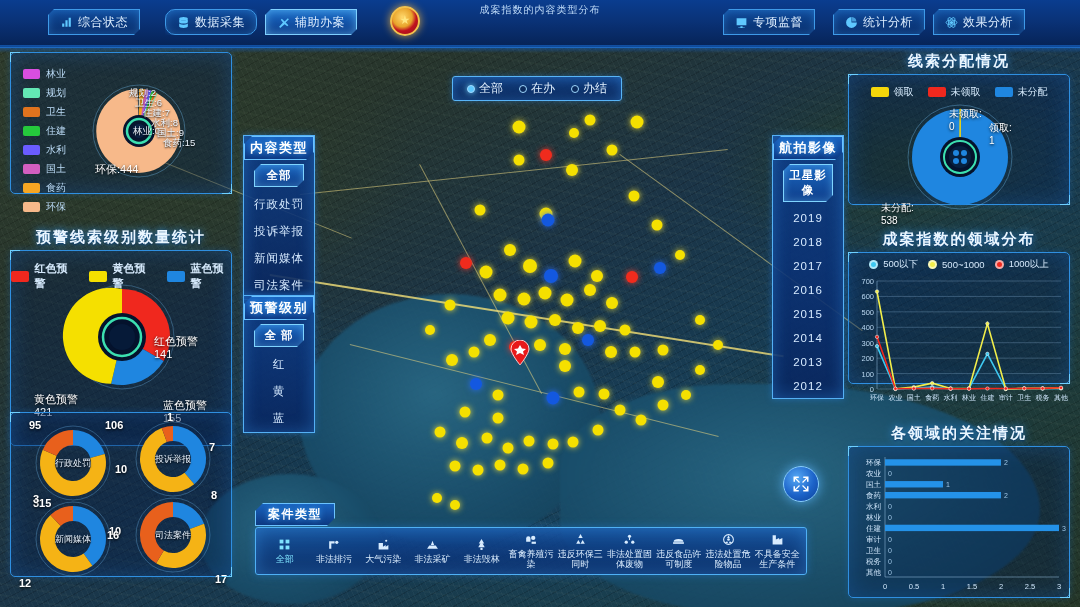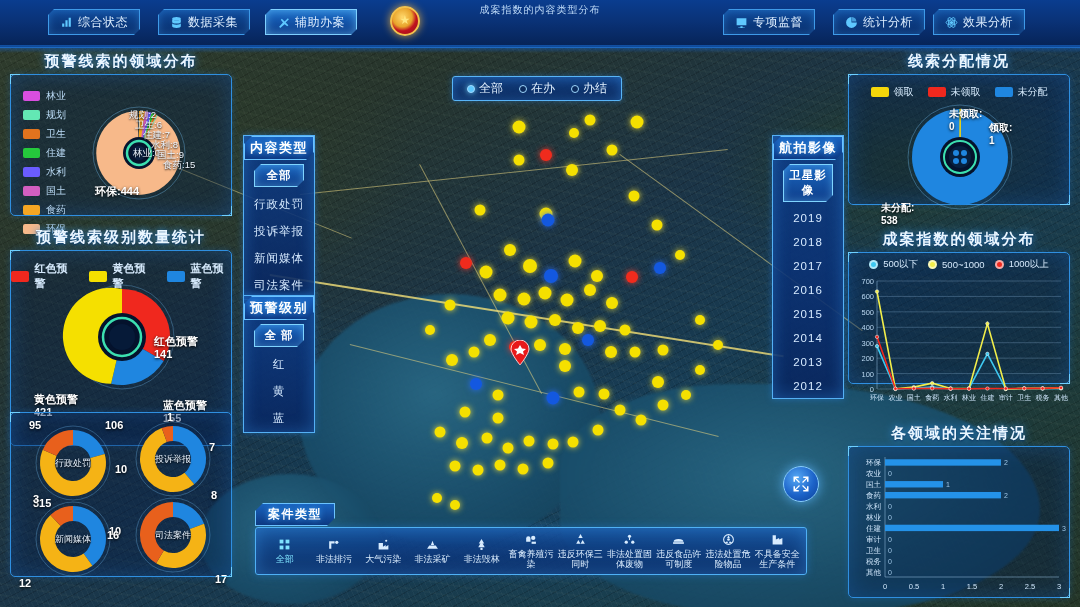--- a/index.html
+++ b/index.html
@@ -106,21 +106,21 @@
   .legend-v { position:absolute; left:12px; top:14px; }
   .legend-v .row { display:flex; align-items:center; gap:6px; margin-bottom:5px; }
   .legend-v .sw { width:17px; height:10px; border-radius:2px; }
   .legend-v .lb { font-size:10px; color:#bcdcf7; }
   .legend-h { display:flex; justify-content:center; gap:14px; padding-top:10px; }
   .legend-h .item { display:flex; align-items:center; gap:5px; }
   .legend-h .sw { width:20px; height:11px; border-radius:2px; }
   .legend-h .lb { font-size:11px; color:#d5e9fb; font-weight:bold;}
   .legend-dot .sw { width:10px; height:10px; border-radius:50%; border:2px solid rgba(255,255,255,.55); }
   .pie-lab { position:absolute; font-size:9.5px; color:#eef6ff; white-space:nowrap; text-shadow:0 1px 2px #000; }
-  .big-lab { position:absolute; font-size:11px; color:#ffffff; font-weight:bold; white-space:nowrap; text-shadow:0 1px 3px #000; line-height:13px;}
+  .big-lab { position:absolute; font-size:11px; color:#ffffff; font-weight:normal; white-space:nowrap; text-shadow:0 1px 3px #000; line-height:13px;}
   
   .donut-cell { position:absolute; }
   .dnum { position:absolute; font-size:11px; font-weight:bold; color:#ffffff; text-shadow:0 1px 3px #000; }
   .dname { position:absolute; left:50%; top:50%; transform:translate(-50%,-50%); font-size:9px; color:#eaf4ff; text-shadow:0 1px 2px #000; white-space:nowrap;}
   
   .map-ctl {
     position: absolute;
     border: 1px solid #54b0f5;
     background: linear-gradient(180deg, rgba(13,62,140,.88), rgba(8,38,96,.9));
     box-shadow: inset 0 0 16px rgba(60,160,255,.35), 0 0 7px rgba(40,140,240,.45);
@@ -297,21 +297,21 @@
     </svg>
 </div>
 
 <div class="header">
   <div class="nav-btn" style="left:48px;">
     <svg class="ic" viewBox="0 0 24 24">
         <path d="M4 14h4v6H4zm6-6h4v12h-4zm6-5h4v17h-4z"></path>
       </svg>
     <span>综合状态</span>
   </div>
-  <div class="nav-btn" style="left:158px;">
+  <div class="nav-btn" style="left:165px;border-radius:10px;">
     <svg class="ic" viewBox="0 0 24 24">
         <ellipse cx="12" cy="5" rx="8" ry="3"></ellipse>
         <path d="M4 5v6c0 1.7 3.6 3 8 3s8-1.3 8-3V5c0 1.7-3.6 3-8 3S4 6.7 4 5zm0 8v6c0 1.7 3.6 3 8 3s8-1.3 8-3v-6c0 1.7-3.6 3-8 3s-8-1.3-8-3z"></path>
       </svg>
     <span>数据采集</span>
   </div>
   <div class="nav-btn active" style="left:265px;">
     <svg class="ic" viewBox="0 0 24 24">
         <path d="M4 20l7-8-4-5 2-2 5 5 6-6 2 2-6 6 5 5-2 2-5-4-8 7z"></path>
       </svg>
@@ -343,21 +343,20 @@
         <circle cx="12" cy="12" r="3"></circle>
         <ellipse cx="12" cy="12" rx="10" ry="4.5" fill="none" stroke="#5fc8ff" stroke-width="1.6"></ellipse>
         <ellipse cx="12" cy="12" rx="10" ry="4.5" fill="none" stroke="#5fc8ff" stroke-width="1.6" transform="rotate(60 12 12)"></ellipse>
         <ellipse cx="12" cy="12" rx="10" ry="4.5" fill="none" stroke="#5fc8ff" stroke-width="1.6" transform="rotate(120 12 12)"></ellipse>
       </svg>
     <span>效果分析</span>
   </div>
 </div>
 
 <div class="panel" style="left:10px;top:52px;width:222px;">
-  <div class="panel-title">预警线索的领域分布</div>
   <div class="panel-body" style="height:142px;">
     <div class="legend-v" id="lp1-legend">
         <div class="row">
           <span class="sw" style="background:#d94ee0"></span>
           <span class="lb">林业</span>
         </div>
         <div class="row">
           <span class="sw" style="background:#63e8b4"></span>
           <span class="lb">规划</span>
         </div>

